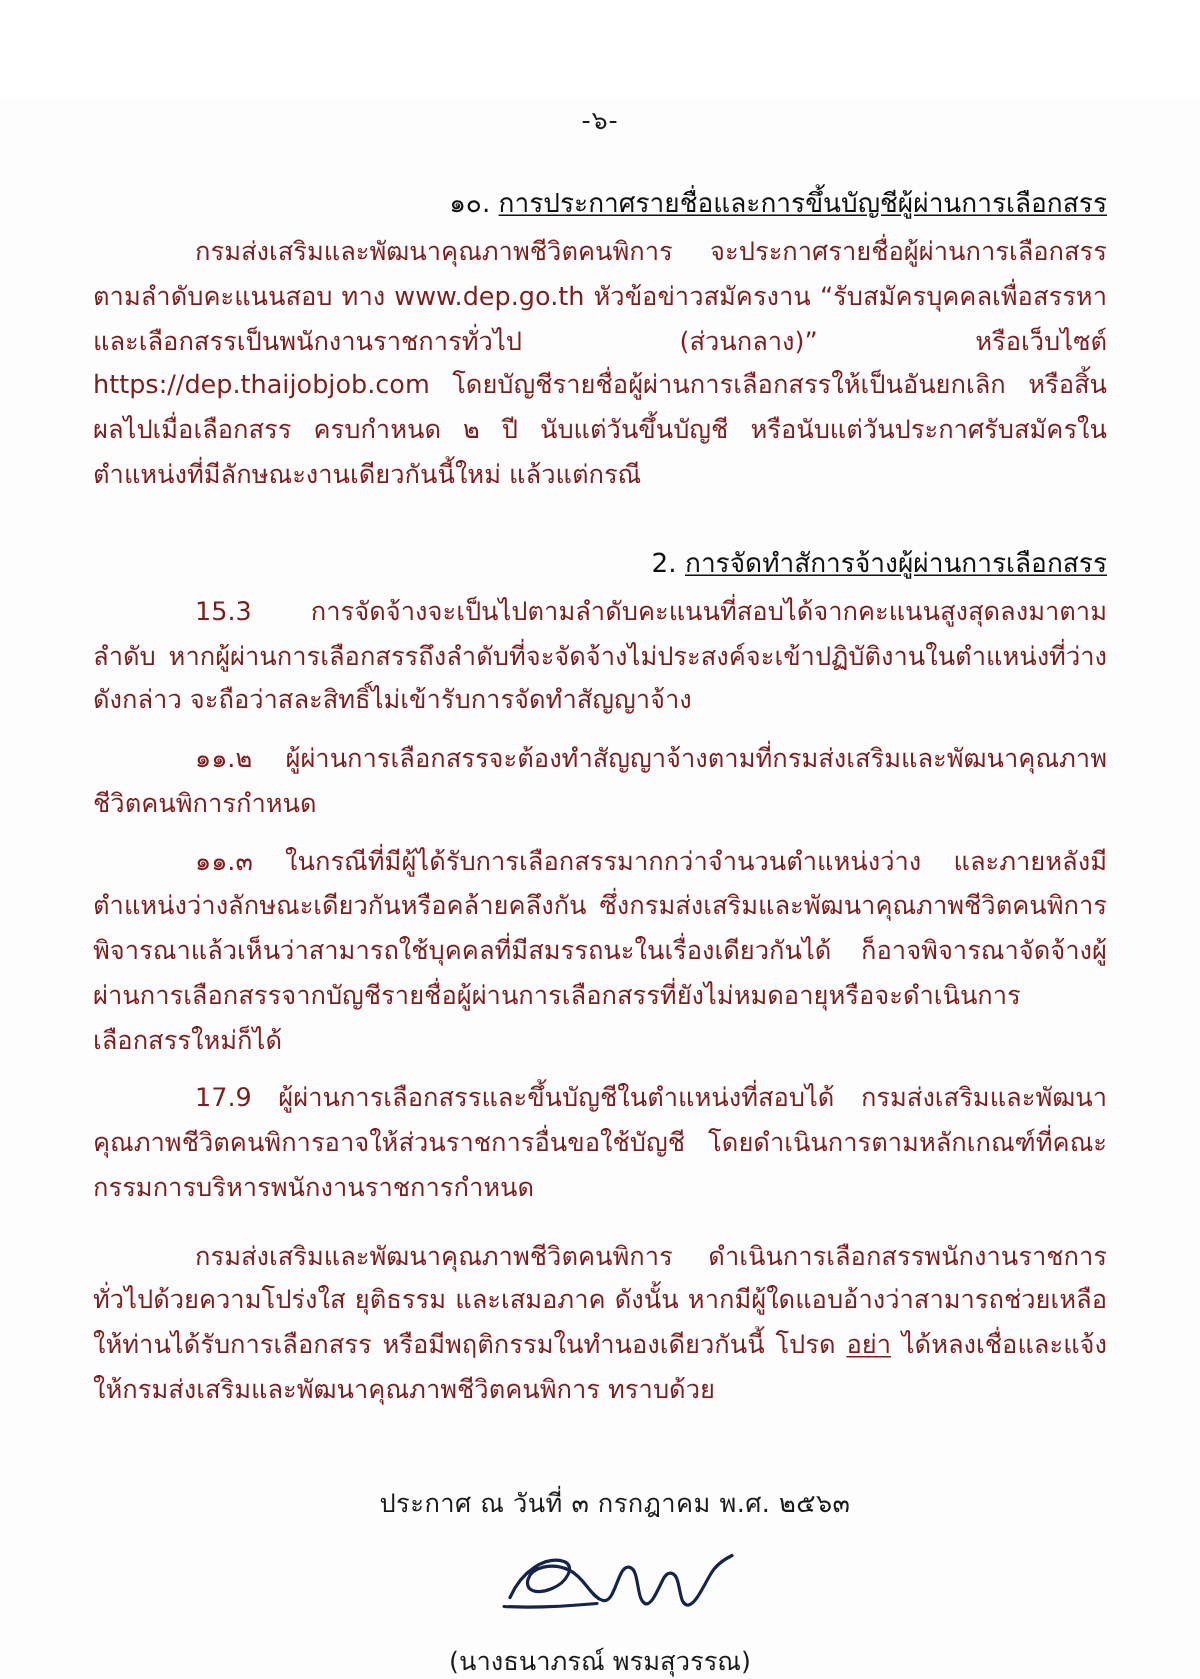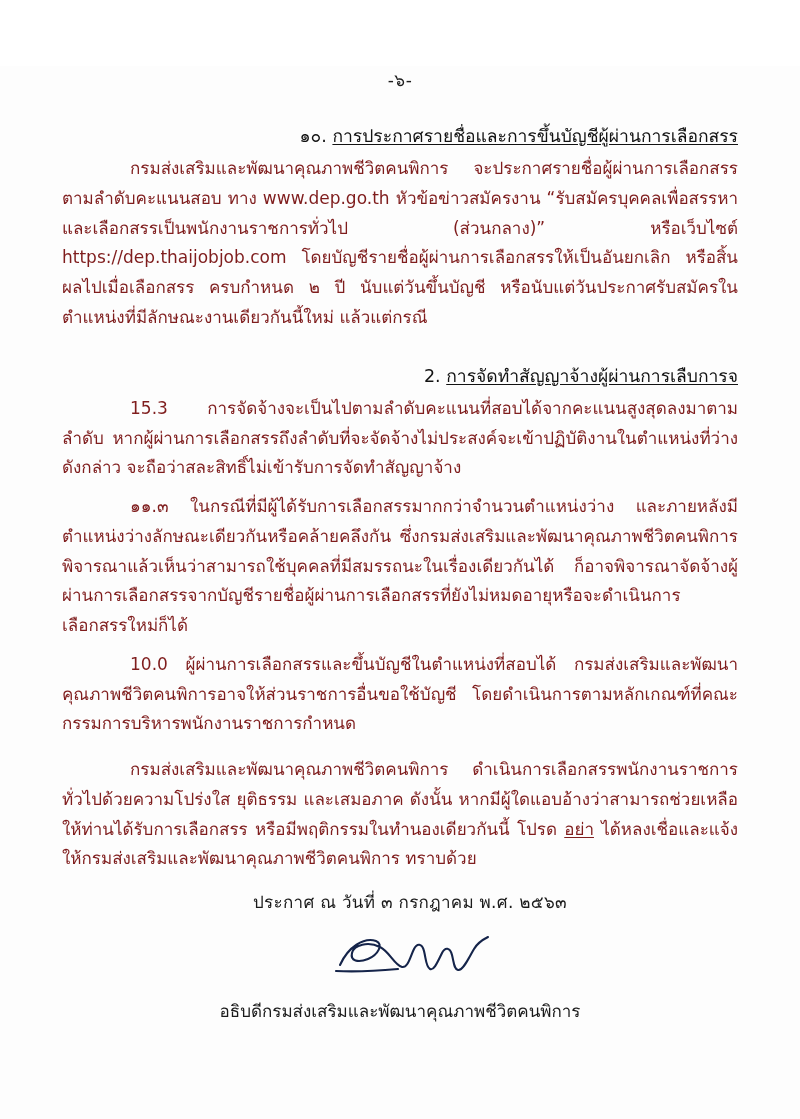--- a/index.html
+++ b/index.html
@@ -59,21 +59,21 @@
   }
   .block {
     margin-top: 9px;
   }
   .block-first {
     margin-top: 4px;
   }
   .date-line {
     font-size: 17px;
     text-align: center;
-    margin-top: 14px;
+    margin-top: 45px;
     letter-spacing: 0.3px;
     padding-left: 20px;
   }
   .signature-wrap {
     margin-top: 10px;
     height: 66px;
     position: relative;
   }
   .signature {
     position: absolute;
@@ -104,46 +104,50 @@
     <span class="num">๑๐.</span>
     <span class="ul">การประกาศรายชื่อและการขึ้นบัญชีผู้ผ่านการเลือกสรร</span>
   </div>
 
   <div class="block block-first">
     <p class="body-text indent">กรมส่งเสริมและพัฒนาคุณภาพชีวิตคนพิการ จะประกาศรายชื่อผู้ผ่านการเลือกสรรตามลำดับคะแนนสอบ ทาง www.dep.go.th หัวข้อข่าวสมัครงาน “รับสมัครบุคคลเพื่อสรรหาและเลือกสรรเป็นพนักงานราชการทั่วไป (ส่วนกลาง)” หรือเว็บไซต์ https://dep.thaijobjob.com โดยบัญชีรายชื่อผู้ผ่านการเลือกสรรให้เป็นอันยกเลิก หรือสิ้นผลไปเมื่อเลือกสรร ครบกำหนด ๒ ปี นับแต่วันขึ้นบัญชี หรือนับแต่วันประกาศรับสมัครในตำแหน่งที่มีลักษณะงานเดียวกันนี้ใหม่ แล้วแต่กรณี</p>
   </div>
 
   <div class="section-heading">
     <span class="num">2.</span>
-    <span class="ul">การจัดทำสัญญาจ้างผู้ผ่านการเลืบการจ</span>
+    <span class="ul">การจัดทำสัการจ้างผู้ผ่านการเลือกสรร</span>
   </div>
 
   <div class="block block-first">
     <p class="body-text indent">15.3 การจัดจ้างจะเป็นไปตามลำดับคะแนนที่สอบได้จากคะแนนสูงสุดลงมาตามลำดับ หากผู้ผ่านการเลือกสรรถึงลำดับที่จะจัดจ้างไม่ประสงค์จะเข้าปฏิบัติงานในตำแหน่งที่ว่างดังกล่าว จะถือว่าสละสิทธิ์ไม่เข้ารับการจัดทำสัญญาจ้าง</p>
   </div>
 
+  <div class="block">
+    <p class="body-text indent">๑๑.๒ ผู้ผ่านการเลือกสรรจะต้องทำสัญญาจ้างตามที่กรมส่งเสริมและพัฒนาคุณภาพชีวิตคนพิการกำหนด</p>
+  </div>
 
   <div class="block">
     <p class="body-text indent">๑๑.๓ ในกรณีที่มีผู้ได้รับการเลือกสรรมากกว่าจำนวนตำแหน่งว่าง และภายหลังมีตำแหน่งว่างลักษณะเดียวกันหรือคล้ายคลึงกัน ซึ่งกรมส่งเสริมและพัฒนาคุณภาพชีวิตคนพิการ พิจารณาแล้วเห็นว่าสามารถใช้บุคคลที่มีสมรรถนะในเรื่องเดียวกันได้ ก็อาจพิจารณาจัดจ้างผู้ผ่านการเลือกสรรจากบัญชีรายชื่อผู้ผ่านการเลือกสรรที่ยังไม่หมดอายุหรือจะดำเนินการเลือกสรรใหม่ก็ได้</p>
   </div>
 
   <div class="block">
-    <p class="body-text indent">10.0 ผู้ผ่านการเลือกสรรและขึ้นบัญชีในตำแหน่งที่สอบได้ กรมส่งเสริมและพัฒนาคุณภาพชีวิตคนพิการอาจให้ส่วนราชการอื่นขอใช้บัญชี โดยดำเนินการตามหลักเกณฑ์ที่คณะกรรมการบริหารพนักงานราชการกำหนด</p>
+    <p class="body-text indent">17.9 ผู้ผ่านการเลือกสรรและขึ้นบัญชีในตำแหน่งที่สอบได้ กรมส่งเสริมและพัฒนาคุณภาพชีวิตคนพิการอาจให้ส่วนราชการอื่นขอใช้บัญชี โดยดำเนินการตามหลักเกณฑ์ที่คณะกรรมการบริหารพนักงานราชการกำหนด</p>
   </div>
 
   <div class="block" style="margin-top:16px;">
     <p class="body-text indent"><span>กรมส่งเสริมและพัฒนาคุณภาพชีวิตคนพิการ ดำเนินการเลือกสรรพนักงานราชการทั่วไปด้วยความโปร่งใส ยุติธรรม และเสมอภาค ดังนั้น หากมีผู้ใดแอบอ้างว่าสามารถช่วยเหลือให้ท่านได้รับการเลือกสรร หรือมีพฤติกรรมในทำนองเดียวกันนี้ โปรด </span><span class="u">อย่า</span><span> ได้หลงเชื่อและแจ้งให้กรมส่งเสริมและพัฒนาคุณภาพชีวิตคนพิการ ทราบด้วย</span></p>
   </div>
 
   <div class="date-line">ประกาศ  ณ  วันที่  ๓   กรกฎาคม  พ.ศ.  ๒๕๖๓</div>
 
   <div class="signature-wrap">
     <svg class="signature" width="180" height="64" viewBox="0 0 180 64">
       <g fill="none" stroke="#15244a" stroke-width="2.1" stroke-linecap="round" stroke-linejoin="round">
         <path d="M12 40 C 20 22, 36 12, 48 16 C 56 19, 50 30, 40 34 C 30 38, 22 36, 24 28 C 26 20, 40 16, 52 22 C 62 27, 66 40, 74 42 C 80 43, 82 32, 86 24 C 89 18, 94 18, 96 26 C 98 34, 98 42, 102 44 C 106 46, 110 36, 114 28 C 117 22, 122 22, 124 30 C 126 38, 126 44, 130 45 C 135 46, 140 34, 146 24 C 150 17, 156 14, 160 12"></path>
         <path d="M8 46 C 26 47, 48 46, 70 44"></path>
       </g>
     </svg>
   </div>
 
+  <div class="sign-name">(นางธนาภรณ์  พรมสุวรรณ)</div>
   <div class="sign-title">อธิบดีกรมส่งเสริมและพัฒนาคุณภาพชีวิตคนพิการ</div>
 
 </div>
 
 </body></html>

